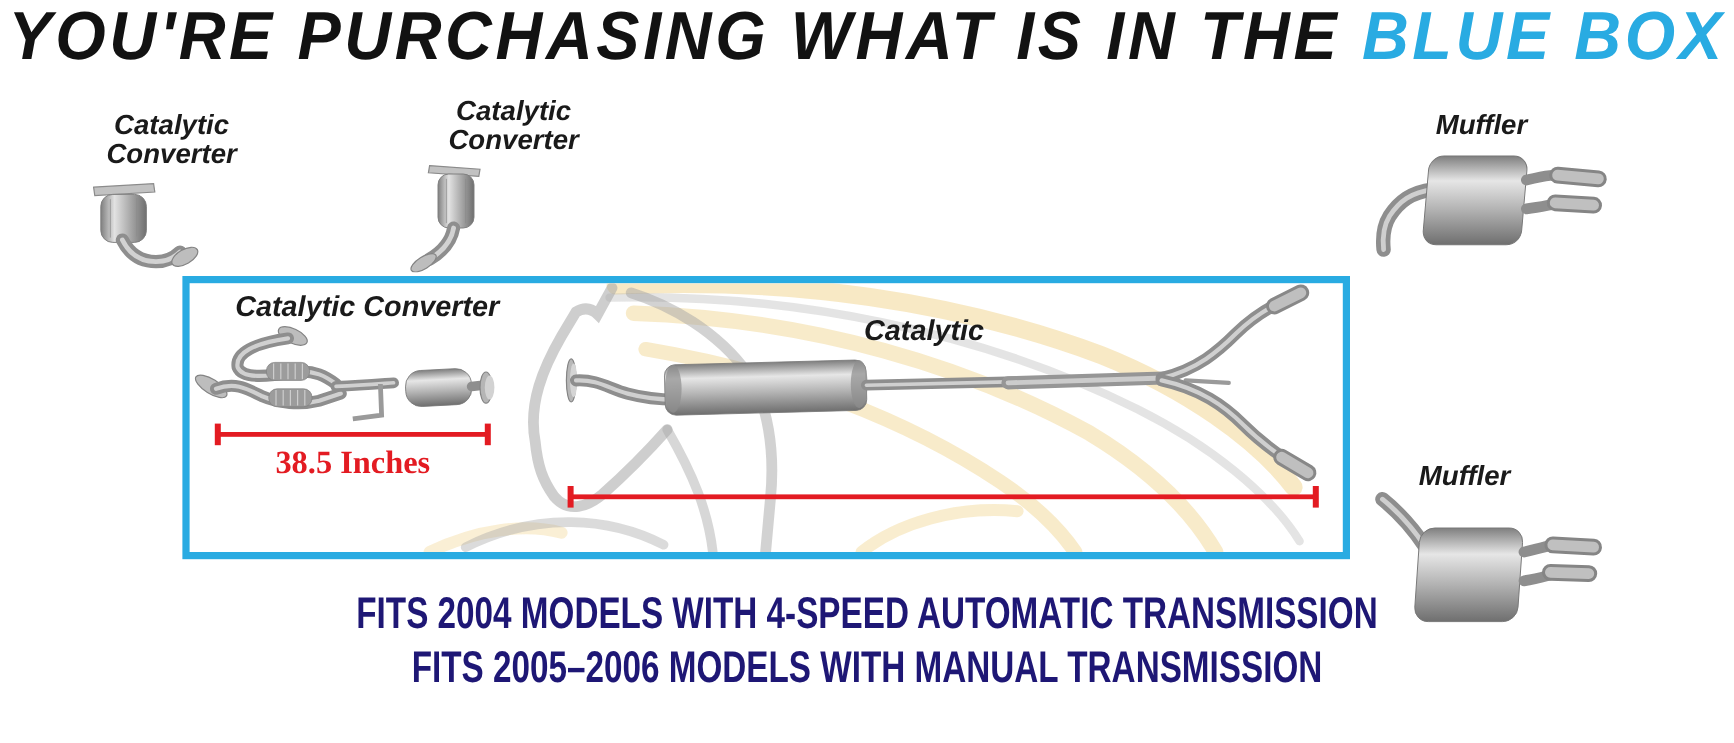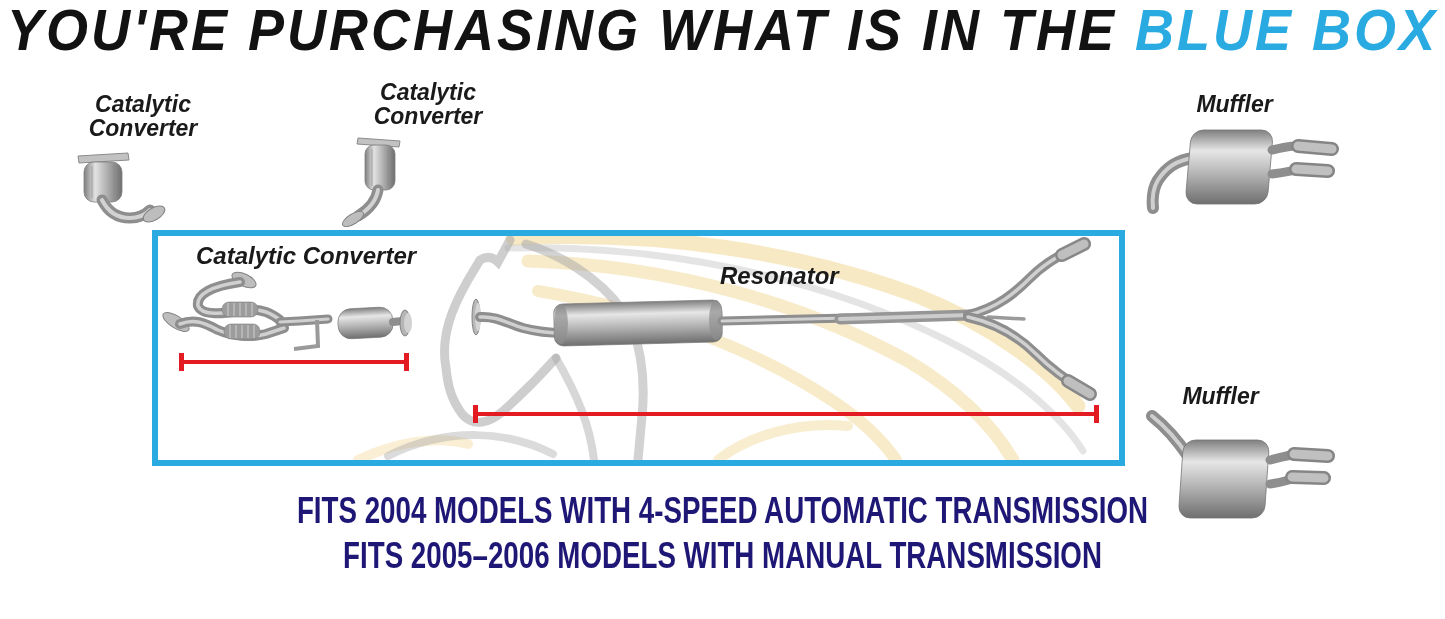--- a/index.html
+++ b/index.html
@@ -180,22 +180,23 @@
       <path d="M 118,60 C 140,59 152,58 166,57" fill="none" stroke="#8e8e8e" stroke-width="9" stroke-linecap="round"></path>
       <path d="M 118,60 C 140,59 152,58 166,57" fill="none" stroke="#d0d0d0" stroke-width="3" stroke-linecap="round"></path>
       <path d="M 155,58 L 156,84 L 132,87" fill="none" stroke="#9a9a9a" stroke-width="4"></path>
       <rect x="176" y="46" width="55" height="30" rx="13" fill="url(#gradV)" stroke="#777" stroke-width="0.7" transform="rotate(-3 203 61)"></rect>
       <path d="M 231,60 L 240,59" stroke="#8e8e8e" stroke-width="8" stroke-linecap="round"></path>
       <ellipse cx="243" cy="61" rx="5" ry="13" fill="#b5b5b5" stroke="#848484"></ellipse>
       <ellipse cx="246" cy="61" rx="4" ry="10" fill="#d2d2d2"></ellipse>
     </svg>
 
     <div class="dim-line" style="left:22px; top:124px; width:228px;"></div>
-
-    <div class="inbox-label" style="left:562px; top:26px;">Resonator</div>
+    <div class="dim-label" style="left:22px; top:134px; width:228px;">38.5 Inches</div>
+
+    <div class="inbox-label" style="left:562px; top:26px;">Catalytic</div>
 
     <svg class="part-img" style="left:310px; top:0px;" width="645" height="170" viewBox="0 0 645 170">
       <ellipse cx="8" cy="81" rx="4" ry="18" fill="#b8b8b8" stroke="#848484"></ellipse>
       <ellipse cx="10" cy="81" rx="3" ry="14" fill="#d5d5d5"></ellipse>
       <path d="M 12,81 C 30,80 40,88 55,92 C 70,96 85,97 95,97" fill="none" stroke="#8e8e8e" stroke-width="10" stroke-linecap="round"></path>
       <path d="M 12,81 C 30,80 40,88 55,92 C 70,96 85,97 95,97" fill="none" stroke="#d0d0d0" stroke-width="3.5" stroke-linecap="round"></path>
       <rect x="86" y="66" width="168" height="42" rx="9" fill="url(#gradV)" stroke="#7a7a7a" stroke-width="0.7" transform="rotate(-1.5 170 87)"></rect>
       <ellipse cx="93" cy="88" rx="7" ry="20" fill="#8f8f8f" opacity="0.7"></ellipse>
       <ellipse cx="248" cy="84" rx="7" ry="20" fill="#8f8f8f" opacity="0.7"></ellipse>
       <path d="M 254,85 L 380,82" stroke="#8e8e8e" stroke-width="9" stroke-linecap="round"></path>

